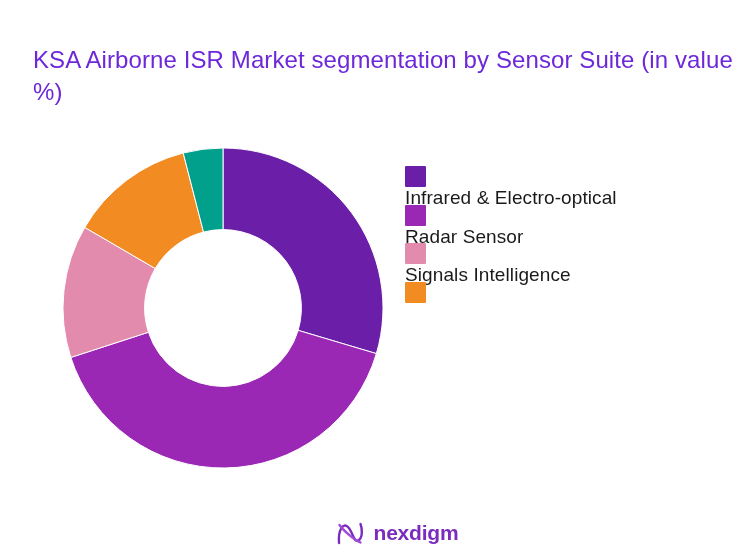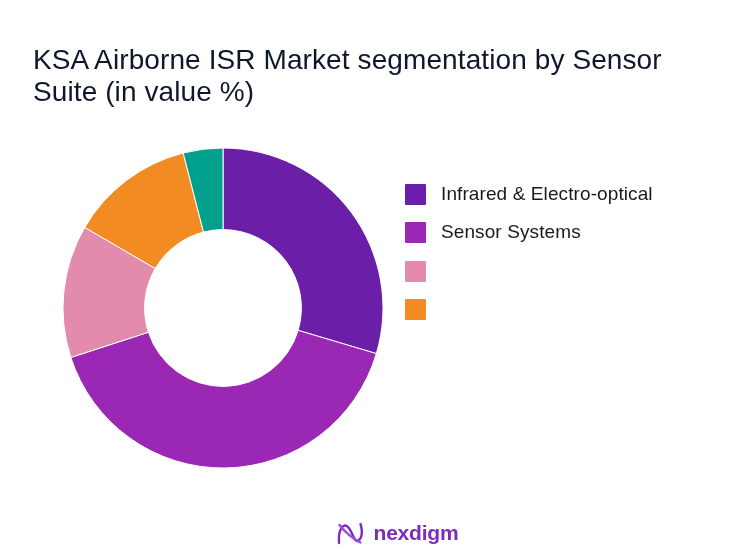--- a/index.html
+++ b/index.html
@@ -13,23 +13,23 @@
     font-family: "Liberation Sans", sans-serif;
     overflow: hidden;
     position: relative;
   }
 
   .chart-title {
     position: absolute;
     left: 33px;
     top: 44px;
     width: 700px;
-    font-size: 28px;
+    font-size: 24px;
     line-height: 32px;
-    color: #0f172a;
+    color: #6d28d9;
     font-weight: 400;
     letter-spacing: 0.1px;
   }
 
   .plot-area {
     position: absolute;
     left: 0;
     top: 0;
     width: 753px;
     height: 500px;
@@ -49,22 +49,23 @@
   }
 
   .legend {
     position: absolute;
     left: 405px;
     top: 166px;
     width: 340px;
   }
   .legend-item {
     display: flex;
-    align-items: flex-end;
+    align-items: flex-start;
     height: 38.5px;
+    flex-direction: column;
   }
   .legend-swatch {
     width: 21px;
     height: 21px;
     flex: 0 0 21px;
     margin-right: 15px;
     border-radius: 1px;
   }
   .legend-label {
     font-size: 19px;
@@ -113,24 +114,25 @@
     </svg>
   </div>
 
   <div class="legend" id="legend">
       <div class="legend-item">
         <span class="legend-swatch" style="background: rgb(107, 31, 168);"></span>
         <span class="legend-label">Infrared &amp; Electro-optical</span>
       </div>
       <div class="legend-item">
         <span class="legend-swatch" style="background: rgb(155, 39, 181);"></span>
-        <span class="legend-label">Sensor Systems</span>
+        <span class="legend-label">Radar Sensor</span>
       </div>
       <div class="legend-item">
         <span class="legend-swatch" style="background: rgb(226, 139, 172);"></span>
+        <span class="legend-label">Signals Intelligence</span>
       </div>
       <div class="legend-item">
         <span class="legend-swatch" style="background: rgb(242, 139, 34);"></span>
       </div>
     </div>
 
 </div>
 
 <div class="brand">
   <svg class="brand-mark" width="30" height="26" viewBox="0 0 30 26">

